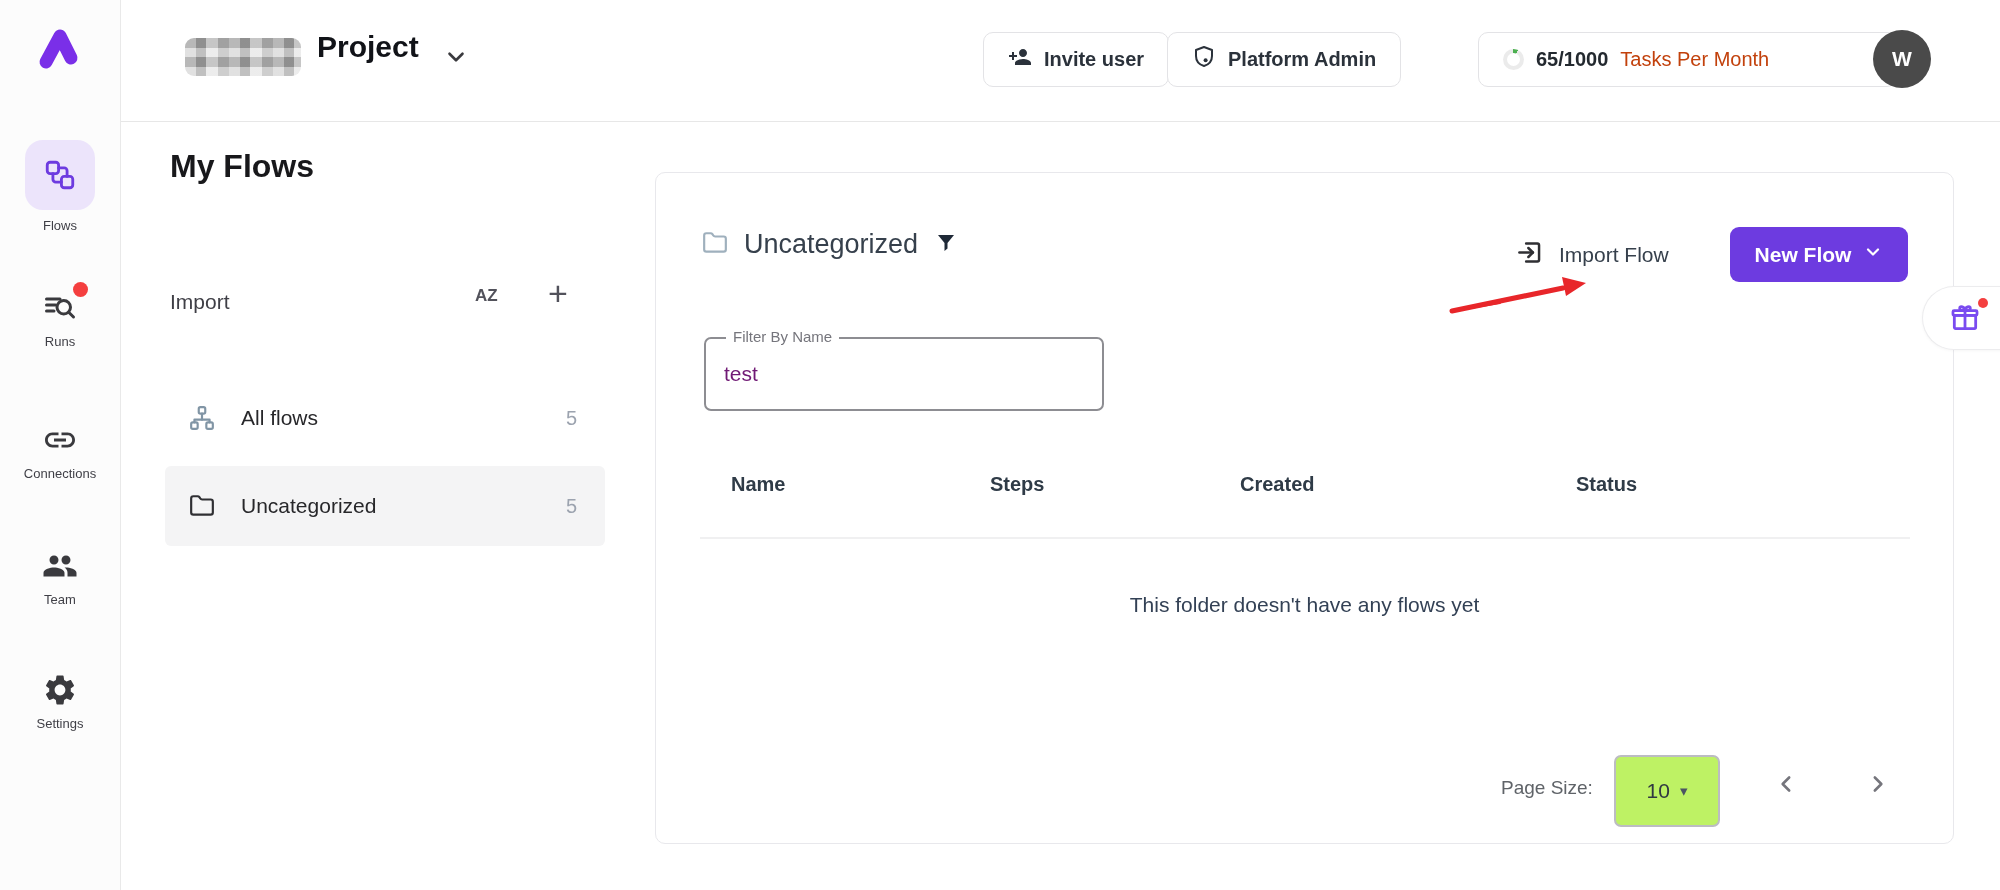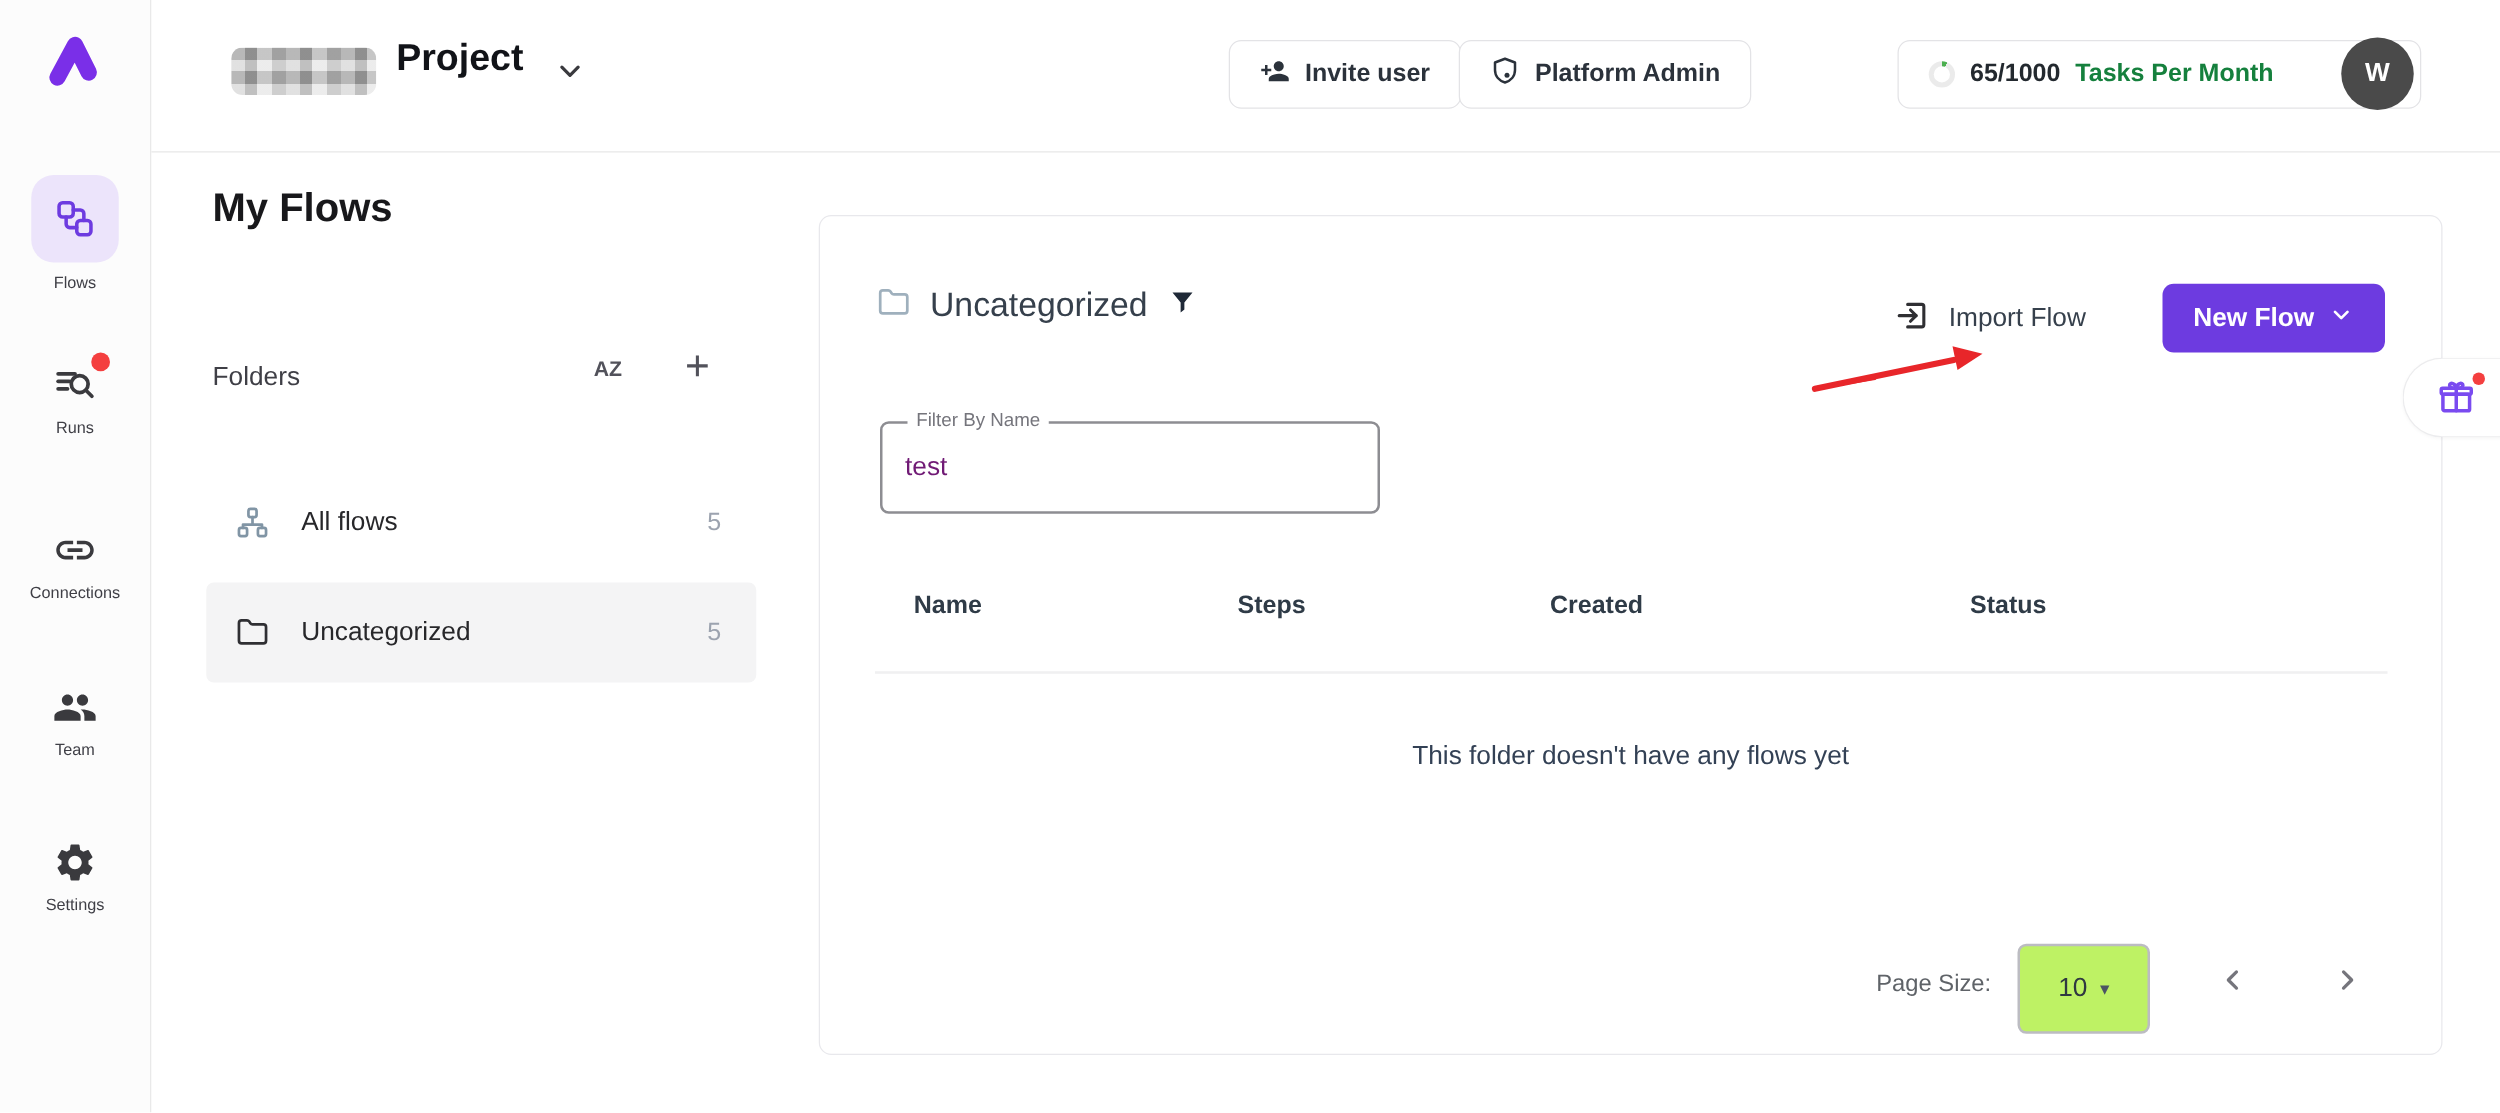--- a/index.html
+++ b/index.html
@@ -19,25 +19,25 @@
   .header { position:absolute; left:121px; top:0; width:1879px; height:122px; background:#fff; border-bottom:1px solid #e7e7e7; }
   .proj-blur { position:absolute; left:64px; top:38px; width:116px; height:38px; border-radius:9px; opacity:.85;
     background-image:
       repeating-linear-gradient(0deg, rgba(255,255,255,.35) 0 9px, rgba(40,40,40,.18) 9px 19px),
       repeating-linear-gradient(90deg, #c9c9c9 0 11px, #8f8f8f 11px 21px, #dedede 21px 33px, #a8a8a8 33px 44px); }
   .proj-name { position:absolute; left:196px; top:30px; font-size:30px; font-weight:bold; color:#111318; }
   .proj-chevron { position:absolute; left:322px; top:44px; }
   .hdr-btn { position:absolute; top:32px; height:55px; display:flex; align-items:center; gap:12px; padding:0 24px; border:1px solid #e3e3e6; border-radius:10px; background:#fff; font-size:20px; font-weight:600; color:#2b323b; cursor:pointer; }
   .btn-invite { left:862px; }
   .btn-admin { left:1046px; }
-  .tasks-box { left:1357px; width:419px; cursor:default;margin-left:40px; }
+  .tasks-box { left:1357px; width:419px; cursor:default; }
   .donut { width:21px; height:21px; border-radius:50%; background:conic-gradient(#4caf50 0deg 24deg, #ebebeb 24deg 360deg); position:relative; flex:0 0 auto; }
   .donut::after { content:''; position:absolute; inset:4px; border-radius:50%; background:#fff; }
   .tasks-usage { font-weight:bold; color:#23292f; }
-  .tasks-label { font-weight:700; color:#15803d; }
+  .tasks-label { font-weight:400; color:#c2410c; }
   .avatar { position:absolute; left:1752px; top:30px; width:58px; height:58px; border-radius:50%; background:#4a4a4a; color:#fff; font-size:21px; font-weight:bold; display:flex; align-items:center; justify-content:center; cursor:pointer; }
 
   
   .page-title { position:absolute; left:170px; top:148px; font-size:32px; font-weight:bold; color:#18181b; }
   .folders-head { position:absolute; left:170px; top:282px; width:440px; height:40px; display:flex; align-items:center; }
   .folders-label { font-size:21px; color:#3f3f46; }
   .sort-az { position:absolute; left:305px; top:4px; font-size:17px; font-weight:bold; color:#52525b; letter-spacing:0px; cursor:pointer; }
   .sort-az::before { content:''; }
   .plus-btn { position:absolute; left:378px; top:-6px; font-size:34px; font-weight:300; color:#52525b; cursor:pointer; line-height:1; }
   .folder-row { position:absolute; left:165px; width:440px; height:80px; display:flex; align-items:center; border-radius:6px; cursor:pointer; }
@@ -182,21 +182,21 @@
     </div>
 
     <div class="avatar">
       <span>W</span>
     </div>
   </header>
 
   <h1 class="page-title">My Flows</h1>
 
   <div class="folders-head">
-    <span class="folders-label">Folders</span>
+    <span class="folders-label">Import</span>
     <span class="sort-az">AZ</span>
     <span class="plus-btn">+</span>
   </div>
 
   <div class="folder-row" style="top:378px;">
     <span class="f-icon">
       <svg viewBox="0 0 24 24" width="26" height="26" fill="none" stroke="#8195a5" stroke-width="2" stroke-linecap="round" stroke-linejoin="round">
         <rect x="9" y="2" width="6" height="6" rx="1.5"></rect>
           <rect x="2" y="16" width="6" height="6" rx="1.5"></rect>
           <rect x="16" y="16" width="6" height="6" rx="1.5"></rect>

